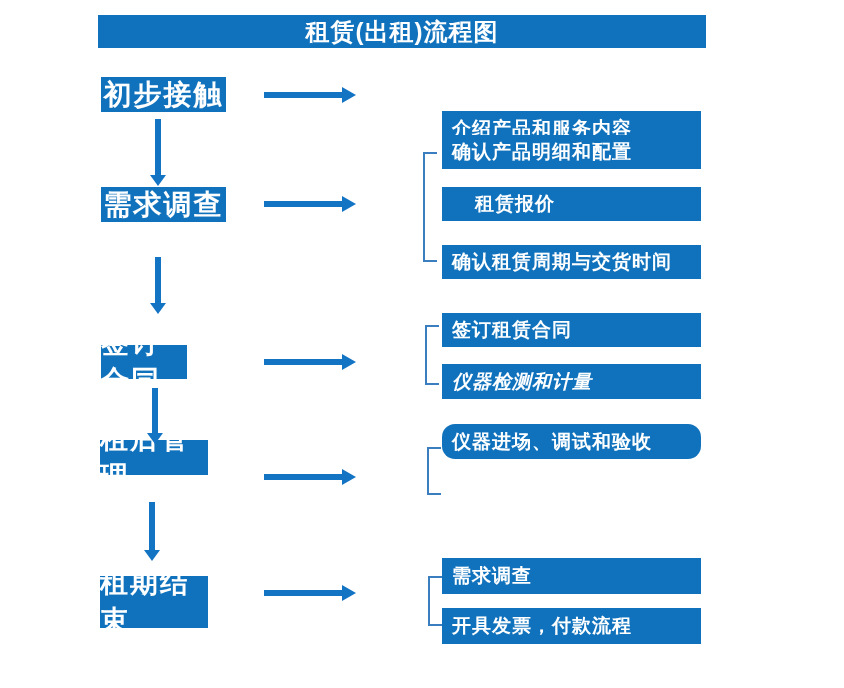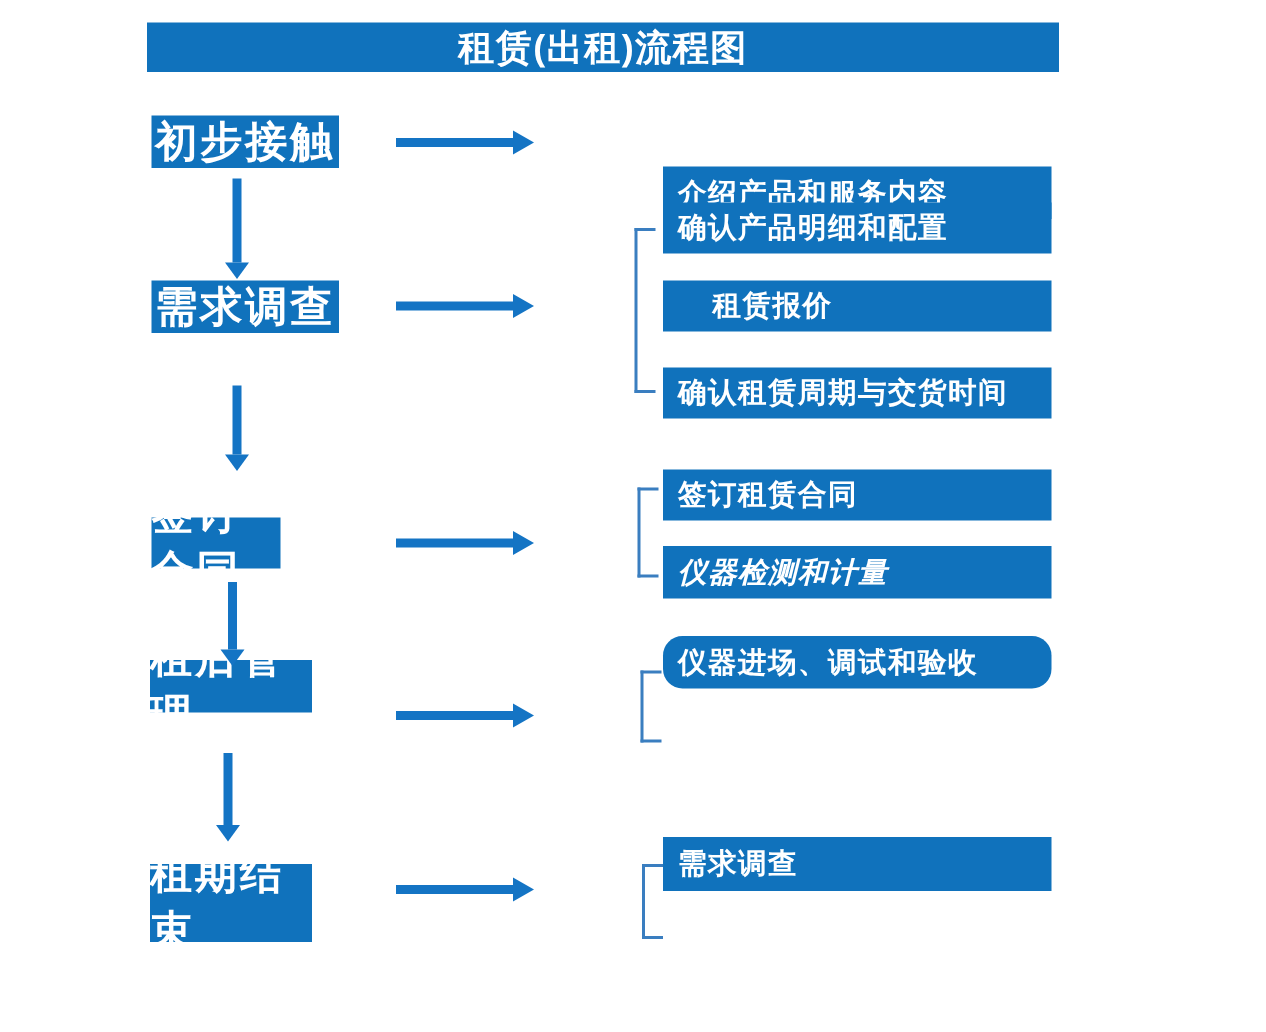--- a/index.html
+++ b/index.html
@@ -60,20 +60,21 @@
   <div class="detailbox" style="top:135px;height:34px;text-align:right;">确认产品明细和配置</div>
   <div class="detailbox" style="top:187px;height:34px;padding-left:33px;">租赁报价</div>
   <div class="detailbox" style="top:245px;height:34px;">确认租赁周期与交货时间</div>
 
   <div class="detailbox" style="top:313px;height:34px;">签订租赁合同</div>
   <div class="detailbox" style="top:364px;height:35px;font-style:italic;">仪器检测和计量</div>
 
   <div class="detailbox" style="top:424px;height:35px;border-radius:13px;">仪器进场、调试和验收</div>
 
   <div class="detailbox" style="top:558px;height:36px;">需求调查</div>
+  <div class="detailbox" style="top:608px;height:36px;">开具发票，付款流程</div>
 
   <div class="harrow" style="left:264px;top:87px;">
     <div class="shaft"></div>
     <div class="head"></div>
   </div>
   <div class="harrow" style="left:264px;top:196px;">
     <div class="shaft"></div>
     <div class="head"></div>
   </div>
   <div class="harrow" style="left:264px;top:354px;">

